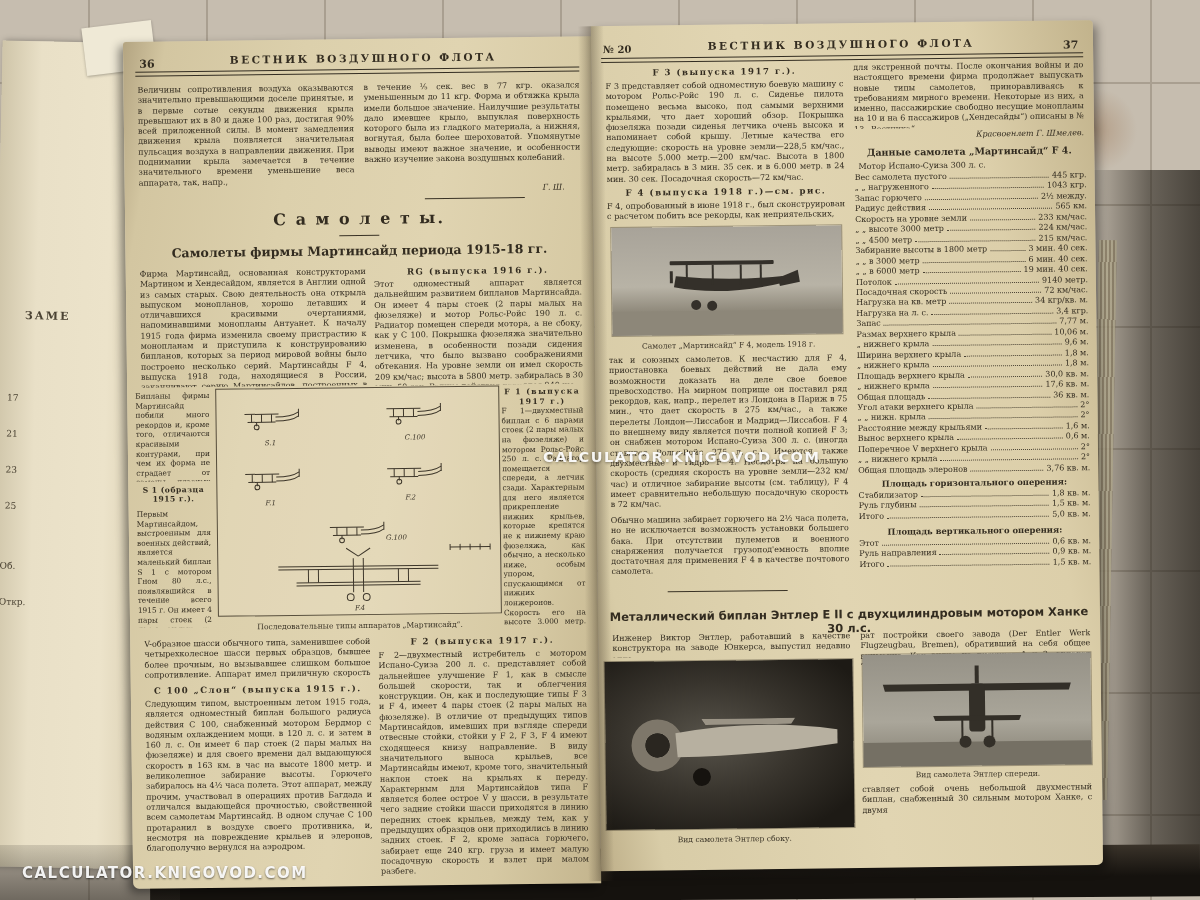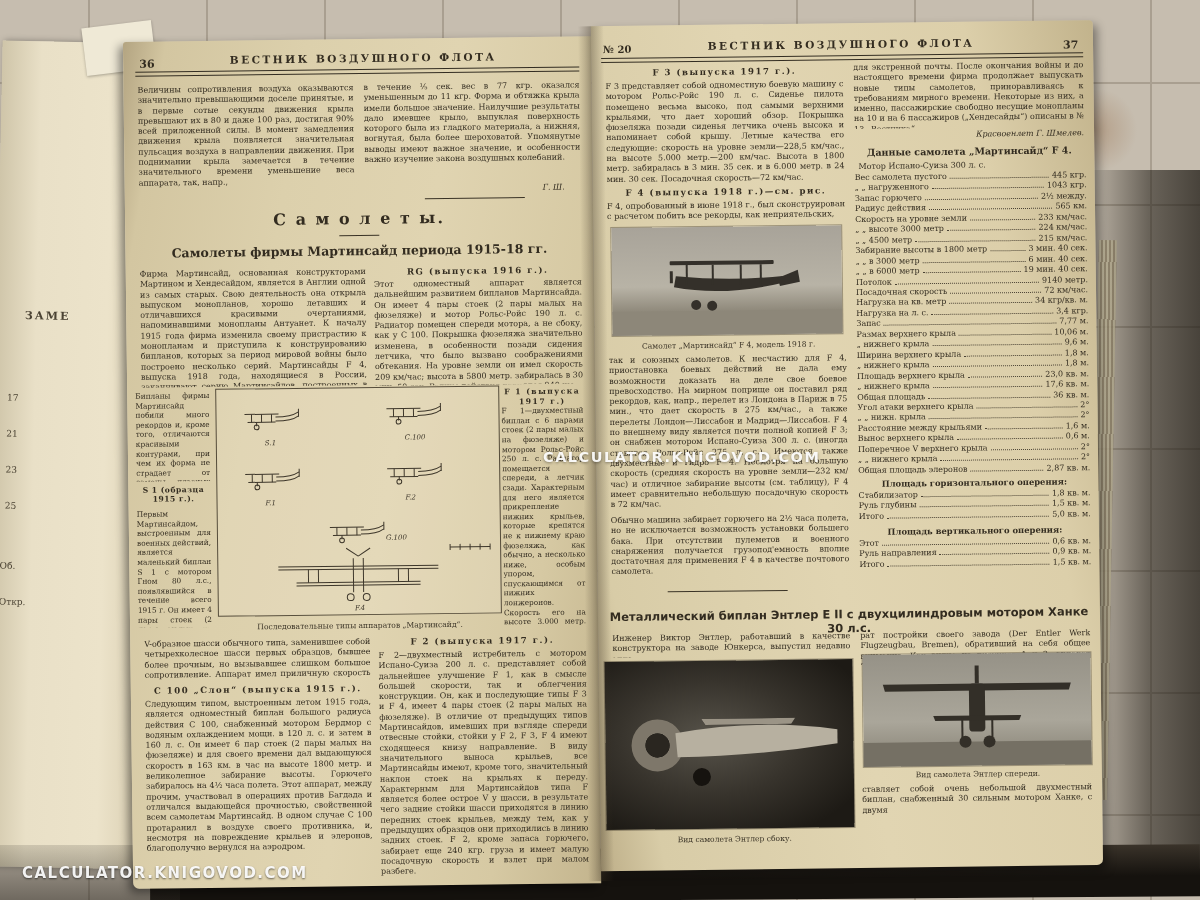--- a/index.html
+++ b/index.html
@@ -346,21 +346,21 @@
 
         <div class="spec-row">
           <span class="spec-label">„  нижнего крыла</span>
           <span class="spec-dots"></span>
           <span class="spec-value">1,8 м.</span>
         </div>
 
         <div class="spec-row">
           <span class="spec-label">Площадь верхнего крыла</span>
           <span class="spec-dots"></span>
-          <span class="spec-value">23,0 кв. м.</span>
+          <span class="spec-value">30,0 кв. м.</span>
         </div>
 
         <div class="spec-row">
           <span class="spec-label">„  нижнего крыла</span>
           <span class="spec-dots"></span>
           <span class="spec-value">17,6 кв. м.</span>
         </div>
 
         <div class="spec-row">
           <span class="spec-label">Общая площадь</span>
@@ -400,21 +400,21 @@
 
         <div class="spec-row">
           <span class="spec-label">„    „  нижнего крыла</span>
           <span class="spec-dots"></span>
           <span class="spec-value">2°</span>
         </div>
 
         <div class="spec-row">
           <span class="spec-label">Общая площадь элеронов</span>
           <span class="spec-dots"></span>
-          <span class="spec-value">2,87 кв. м.</span>
+          <span class="spec-value">3,76 кв. м.</span>
         </div>
       </div>
 
     <div class="spec-sub" style="position:absolute;left:262px;top:456px;width:232px;">Площадь горизонтального оперения:</div>
     <div class="spec-block" style="left:262px;top:468px;width:232px;">
 
         <div class="spec-row">
           <span class="spec-label">Стабилизатор</span>
           <span class="spec-dots"></span>
           <span class="spec-value">1,8 кв. м.</span>

